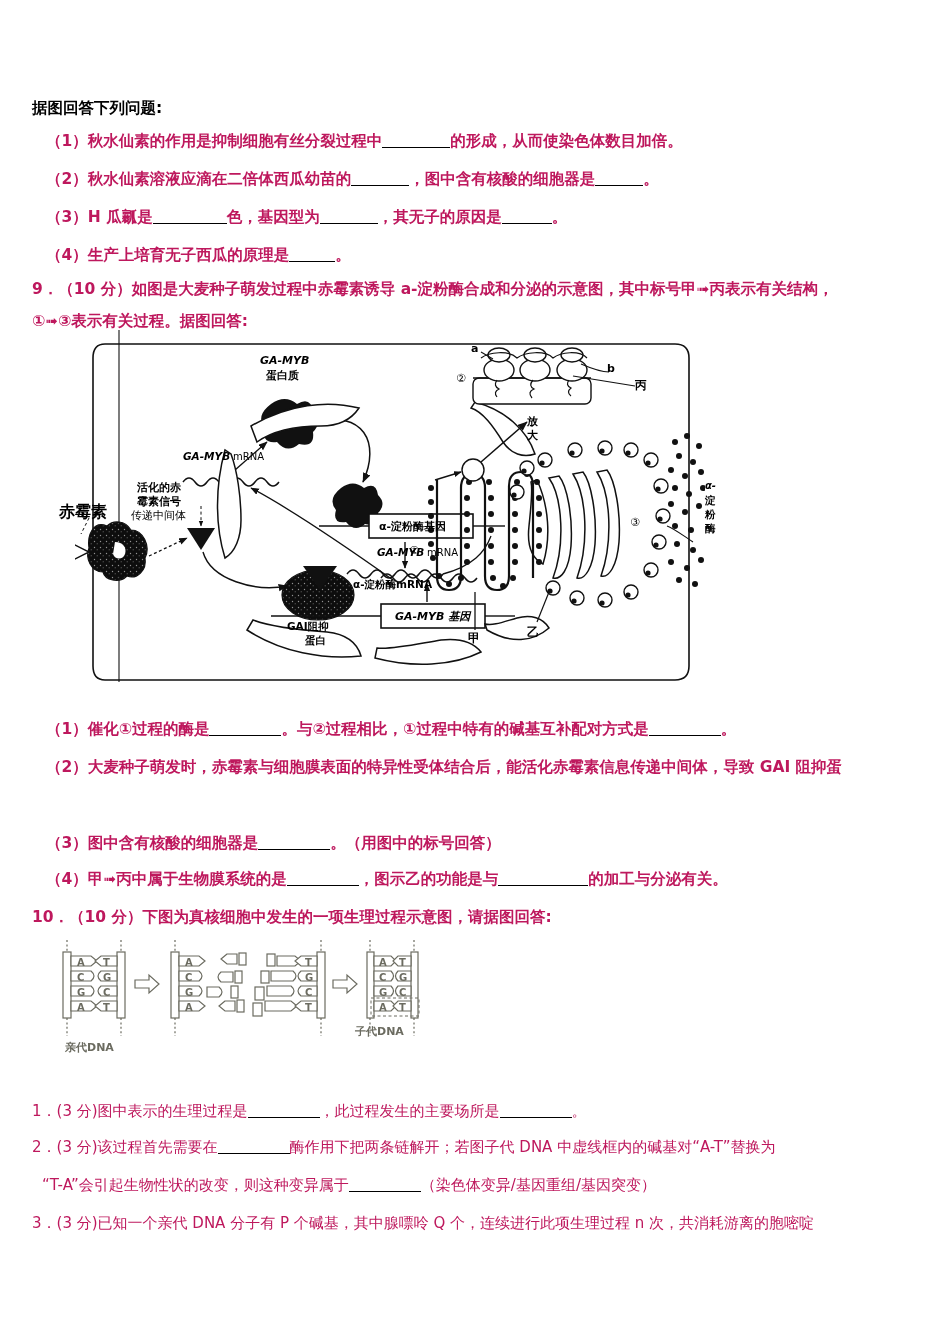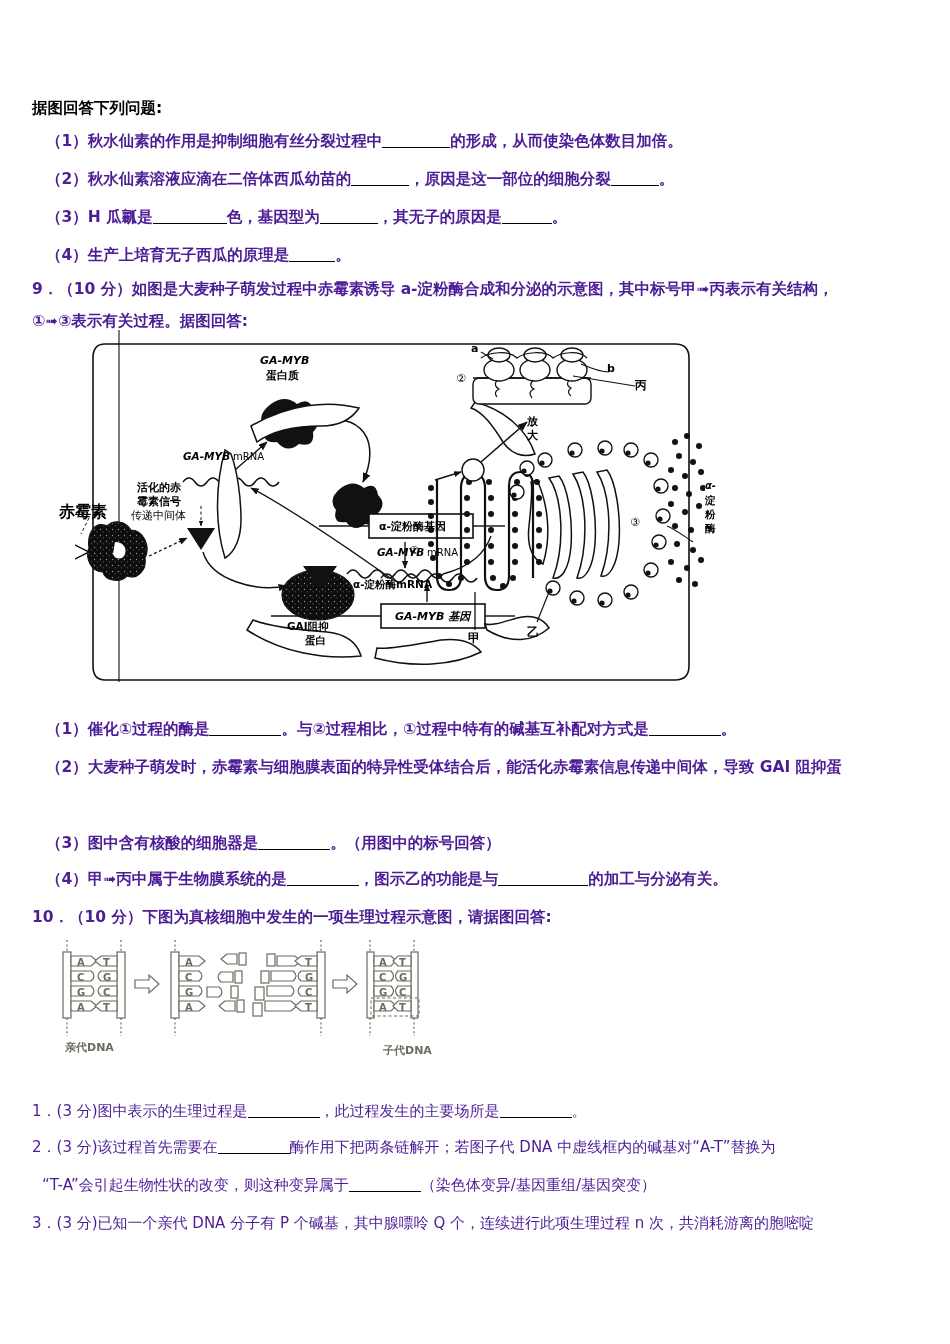--- a/index.html
+++ b/index.html
@@ -3,21 +3,21 @@
 <meta charset="utf-8">
 <style>
   html,body{margin:0;padding:0;background:#fff;}
   body{
     width:950px;height:1344px;position:relative;overflow:hidden;
     font-family:"DejaVu Sans","Liberation Sans",sans-serif;
     color:#000;
   }
   .page{position:relative;width:752px;height:1344px;padding:0;}
   .q-line{
-    font-size:15.5px;line-height:1.0;color:#4c1d95;white-space:nowrap;
+    font-size:15.5px;line-height:1.0;color:#be185d;white-space:nowrap;
     font-weight:700;
   }
   .blank{display:inline-block;border-bottom:1.4px solid #000;vertical-align:-2px;}
   .abs{position:absolute;}
 
   
   #diagram1{position:absolute;left:75px;top:330px;width:630px;height:370px;}
   #diagram1 svg{display:block;}
 
   
@@ -34,21 +34,21 @@
 
   <div class="abs" style="left:32px;top:98px;">
     <span class="hdr">据图回答下列问题:</span>
   </div>
 
   <div class="abs q-line" style="left:46px;top:134px;">
     <span>（1）</span><span>秋水仙素的作用是抑制细胞有丝分裂过程中</span><span class="blank" style="width:68px;"></span><span>的形成，从而使染色体数目加倍。</span>
   </div>
 
   <div class="abs q-line" style="left:46px;top:172px;">
-    <span>（2）</span><span>秋水仙素溶液应滴在二倍体西瓜幼苗的</span><span class="blank" style="width:58px;"></span><span>，原因是这一部位的细胞分裂</span><span class="blank" style="width:48px;"></span><span>。</span>
+    <span>（2）</span><span>秋水仙素溶液应滴在二倍体西瓜幼苗的</span><span class="blank" style="width:58px;"></span><span>，图中含有核酸的细胞器是</span><span class="blank" style="width:48px;"></span><span>。</span>
   </div>
 
   <div class="abs q-line" style="left:46px;top:210px;">
     <span>（3）</span><span>H 瓜瓤是</span><span class="blank" style="width:74px;"></span><span>色，基因型为</span><span class="blank" style="width:58px;"></span><span>，其无子的原因是</span><span class="blank" style="width:50px;"></span><span>。</span>
   </div>
 
   <div class="abs q-line" style="left:46px;top:248px;">
     <span>（4）</span><span>生产上培育无子西瓜的原理是</span><span class="blank" style="width:46px;"></span><span>。</span>
   </div>
 
@@ -479,21 +479,21 @@
         <span class="abs" style="left: 324px; top: 47px; font-size: 10px; font-weight: 700; color: rgb(107, 107, 96);">G</span>
         <span class="abs" style="left: 344px; top: 47px; font-size: 10px; font-weight: 700; color: rgb(107, 107, 96);">C</span>
         <span class="abs" style="left: 22px; top: 62px; font-size: 10px; font-weight: 700; color: rgb(107, 107, 96);">A</span>
         <span class="abs" style="left: 48px; top: 62px; font-size: 10px; font-weight: 700; color: rgb(107, 107, 96);">T</span>
         <span class="abs" style="left: 130px; top: 62px; font-size: 10px; font-weight: 700; color: rgb(107, 107, 96);">A</span>
         <span class="abs" style="left: 250px; top: 62px; font-size: 10px; font-weight: 700; color: rgb(107, 107, 96);">T</span>
         <span class="abs" style="left: 324px; top: 62px; font-size: 10px; font-weight: 700; color: rgb(107, 107, 96);">A</span>
         <span class="abs" style="left: 344px; top: 62px; font-size: 10px; font-weight: 700; color: rgb(107, 107, 96);">T</span>
       </div>
     <span class="abs" style="left:10px;top:100px;font-size:11px;font-weight:700;color:#6b6b60;">亲代DNA</span>
-    <span class="abs" style="left:300px;top:103px;font-size:11px;font-weight:700;color:#6b6b60;margin-left:28px;">子代DNA</span>
+    <span class="abs" style="left:300px;top:84px;font-size:11px;font-weight:700;color:#6b6b60;">子代DNA</span>
   </div>
 
   <div class="abs q-line" style="left:32px;top:1104px;font-weight:400;font-size:15px;">
     <span>1．</span><span>(3 分)</span><span>图中表示的生理过程是</span><span class="blank" style="width:72px;"></span><span>，此过程发生的主要场所是</span><span class="blank" style="width:72px;"></span><span>。</span>
   </div>
 
   <div class="abs q-line" style="left:32px;top:1140px;font-weight:400;font-size:15px;">
     <span>2．</span><span>(3 分)</span><span>该过程首先需要在</span><span class="blank" style="width:72px;"></span><span>酶作用下把两条链解开；若图子代 DNA 中虚线框内的碱基对“A-T”替换为</span>
   </div>
 

